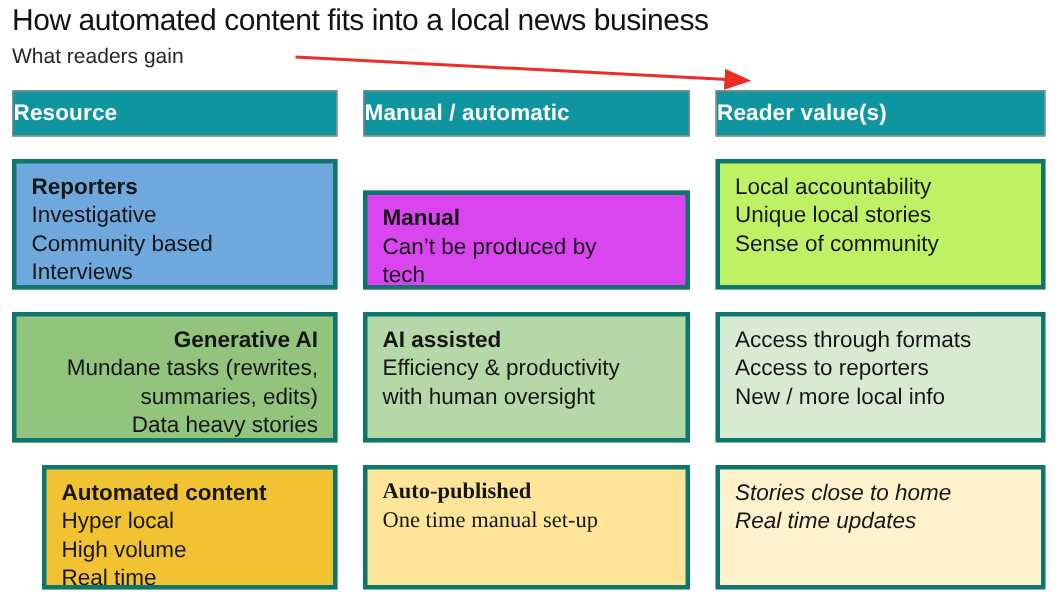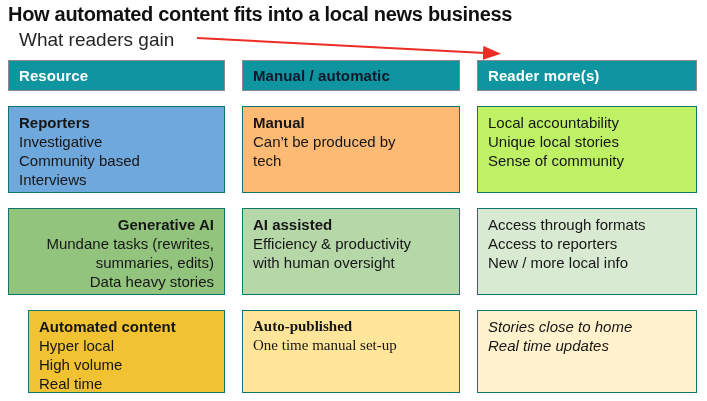--- a/index.html
+++ b/index.html
@@ -7,51 +7,51 @@
   body {
     width: 707px; height: 401px;
     font-family: "Liberation Sans", sans-serif;
     position: relative; overflow: hidden;
     color: #1a1a1a;
   }
   .slide { position: absolute; inset: 0; }
 
   .title {
     position: absolute; left: 8px; top: 3px;
-    font-size: 20px; font-weight: 700; letter-spacing: -0.3px;
+    font-size: 20px; font-weight: 400; letter-spacing: -0.3px;
     color: #111111; white-space: nowrap;
   }
   .subtitle {
-    position: absolute; left: 19px; top: 29px;
-    font-size: 19px; font-weight: 400;
+    position: absolute; left: 8px; top: 29px;
+    font-size: 14px; font-weight: 400;
     color: #262626; white-space: nowrap;
   }
   .arrow-svg {
     position: absolute; left: 0; top: 0;
     width: 707px; height: 401px;
     pointer-events: none;
   }
 
   .grid {
     position: absolute; left: 8px; top: 60px;
     display: grid;
     grid-template-columns: 217px 218px 220px;
     grid-template-rows: 31px 87px 87px 83px;
     column-gap: 17px; row-gap: 15px;
   }
   .hdr {
     border: 1px solid #8a8a8a;
     color: #ffffff;
     font-size: 15px; font-weight: 700;
     display: flex; align-items: center;
-    padding-left: 10px;
+    padding-left: 0;
     letter-spacing: 0.1px;
   }
   .cell {
-    border: 1px solid #0f766e;
+    border: 3px solid #0f766e;
     padding: 6px 10px 0 10px;
     font-size: 15px; line-height: 19px;
     color: #161616;
     overflow: hidden;
   }
   .cell-heading { font-weight: 700; }
   .cell-heading:empty { display: none; }
   .cell-line:empty { display: none; }
 </style>
 </head>
@@ -67,31 +67,31 @@
       <marker id="ah" markerWidth="9" markerHeight="7" refX="1" refY="3.5" orient="auto">
         <polygon points="0,0 9,3.5 0,7" fill="#ed2c24"></polygon>
       </marker>
     </defs>
     <line x1="197" y1="38" x2="485" y2="53" stroke="#ed2c24" stroke-width="2" marker-end="url(#ah)"></line>
   </svg>
 
   <div class="grid">
 
     <div class="hdr" style="background-color: rgb(14, 149, 160); color: rgb(255, 255, 255);">Resource</div>
-    <div class="hdr" style="background-color: rgb(14, 149, 160); color: #0f172a;">Manual / automatic</div>
-    <div class="hdr" style="background-color: rgb(14, 149, 160); color: rgb(255, 255, 255);">Reader more(s)</div>
+    <div class="hdr" style="background-color: rgb(14, 149, 160); color: #ffffff;">Manual / automatic</div>
+    <div class="hdr" style="background-color: rgb(14, 149, 160); color: rgb(255, 255, 255);">Reader value(s)</div>
 
     <div class="cell" style="background-color: rgb(111, 168, 220);">
       <div class="cell-heading">Reporters</div>
       <div class="cell-line">Investigative</div>
       <div class="cell-line">Community based</div>
       <div class="cell-line">Interviews</div>
 
     </div>
-    <div class="cell" style="background-color: #fdba74;">
+    <div class="cell" style="background-color: #d946ef; margin-top: 21px;">
       <div class="cell-heading">Manual</div>
       <div class="cell-line">Can’t be produced by</div>
       <div class="cell-line">tech</div>
 
     </div>
     <div class="cell" style="background-color: #bef264;">
 
       <div class="cell-line">Local accountability</div>
       <div class="cell-line">Unique local stories</div>
       <div class="cell-line">Sense of community</div>

